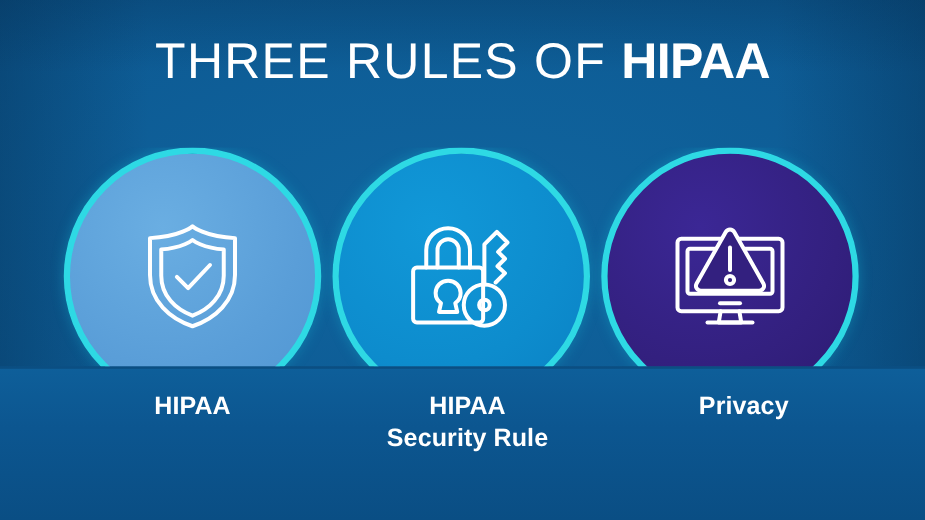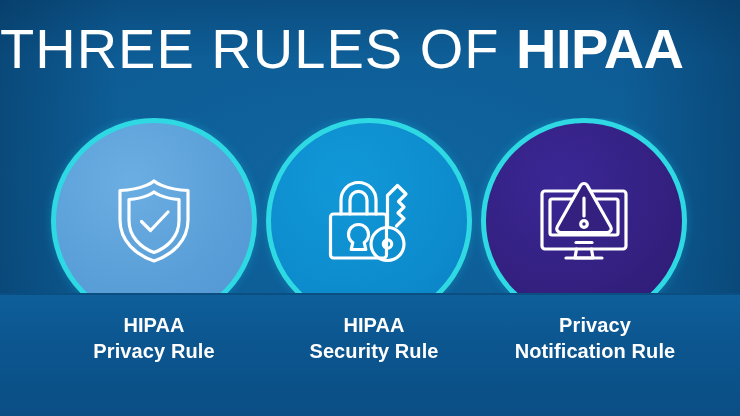--- a/index.html
+++ b/index.html
@@ -35,22 +35,23 @@
       linear-gradient(to bottom, rgba(5,48,84,0.30) 0%, rgba(5,48,84,0.0) 14%, rgba(5,48,84,0.0) 86%, rgba(5,48,84,0.22) 100%);
     pointer-events: none;
   }
 
   
   .title {
     position: absolute;
     top: 18px;
     left: 0;
     width: 740px;
+    text-align: center;
     color: #ffffff;
-    font-size: 56px;
+    font-size: 40px;
     line-height: 62px;
     letter-spacing: 0.5px;
     white-space: nowrap;
     font-stretch: condensed;
   }
   .title .t-light {
     font-weight: 300;
     font-family: "Liberation Sans Narrow", "Liberation Sans", sans-serif;
     letter-spacing: 1px;
   }
@@ -204,28 +205,26 @@
         <circle cx="46" cy="46" r="3.3"></circle>
       </svg>
     </div>
 
   </div>
 
   <div class="labels">
 
     <div class="label label-1">
       <span class="line">HIPAA</span>
-      <span class="line">Privacy Rule</span>
     </div>
 
     <div class="label label-2">
       <span class="line">HIPAA</span>
       <span class="line">Security Rule</span>
     </div>
 
     <div class="label label-3">
       <span class="line">Privacy</span>
-      <span class="line">Notification Rule</span>
     </div>
 
   </div>
 
 </div>
 
 </body></html>

